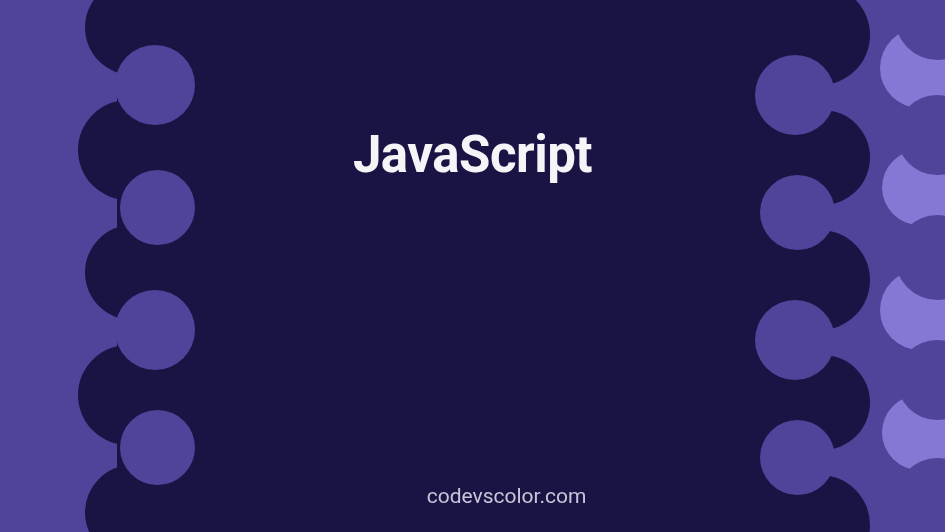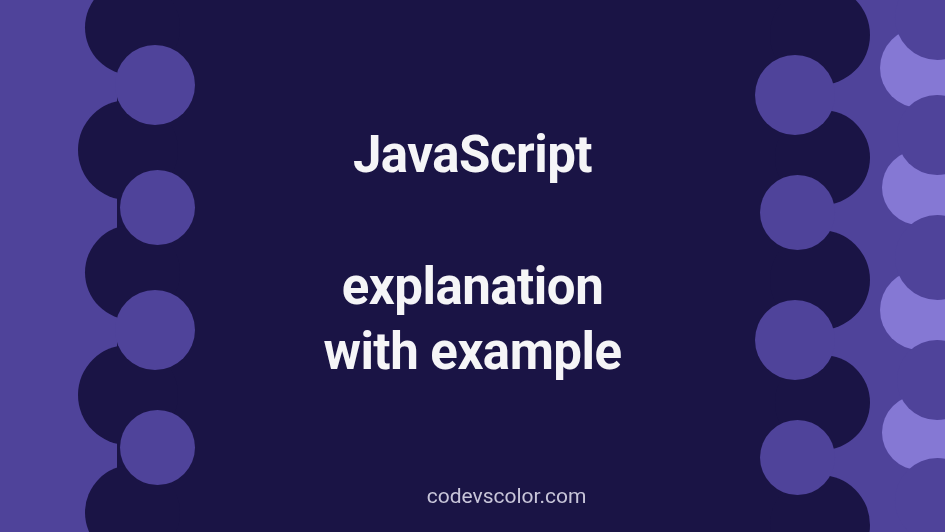--- a/index.html
+++ b/index.html
@@ -167,18 +167,17 @@
   <div class="bump bump-r5"></div>
 
   <div class="notch notch-r1"></div>
   <div class="notch notch-r2"></div>
   <div class="notch notch-r3"></div>
   <div class="notch notch-r4"></div>
 
   <div class="title">
     <span>JavaScript</span><br>
     <br>
-    <span>explanation</span><br>
-    <span>with example</span>
+    <br>
   </div>
 
   <div class="watermark">codevscolor.com</div>
 </div>
 
 </body></html>

